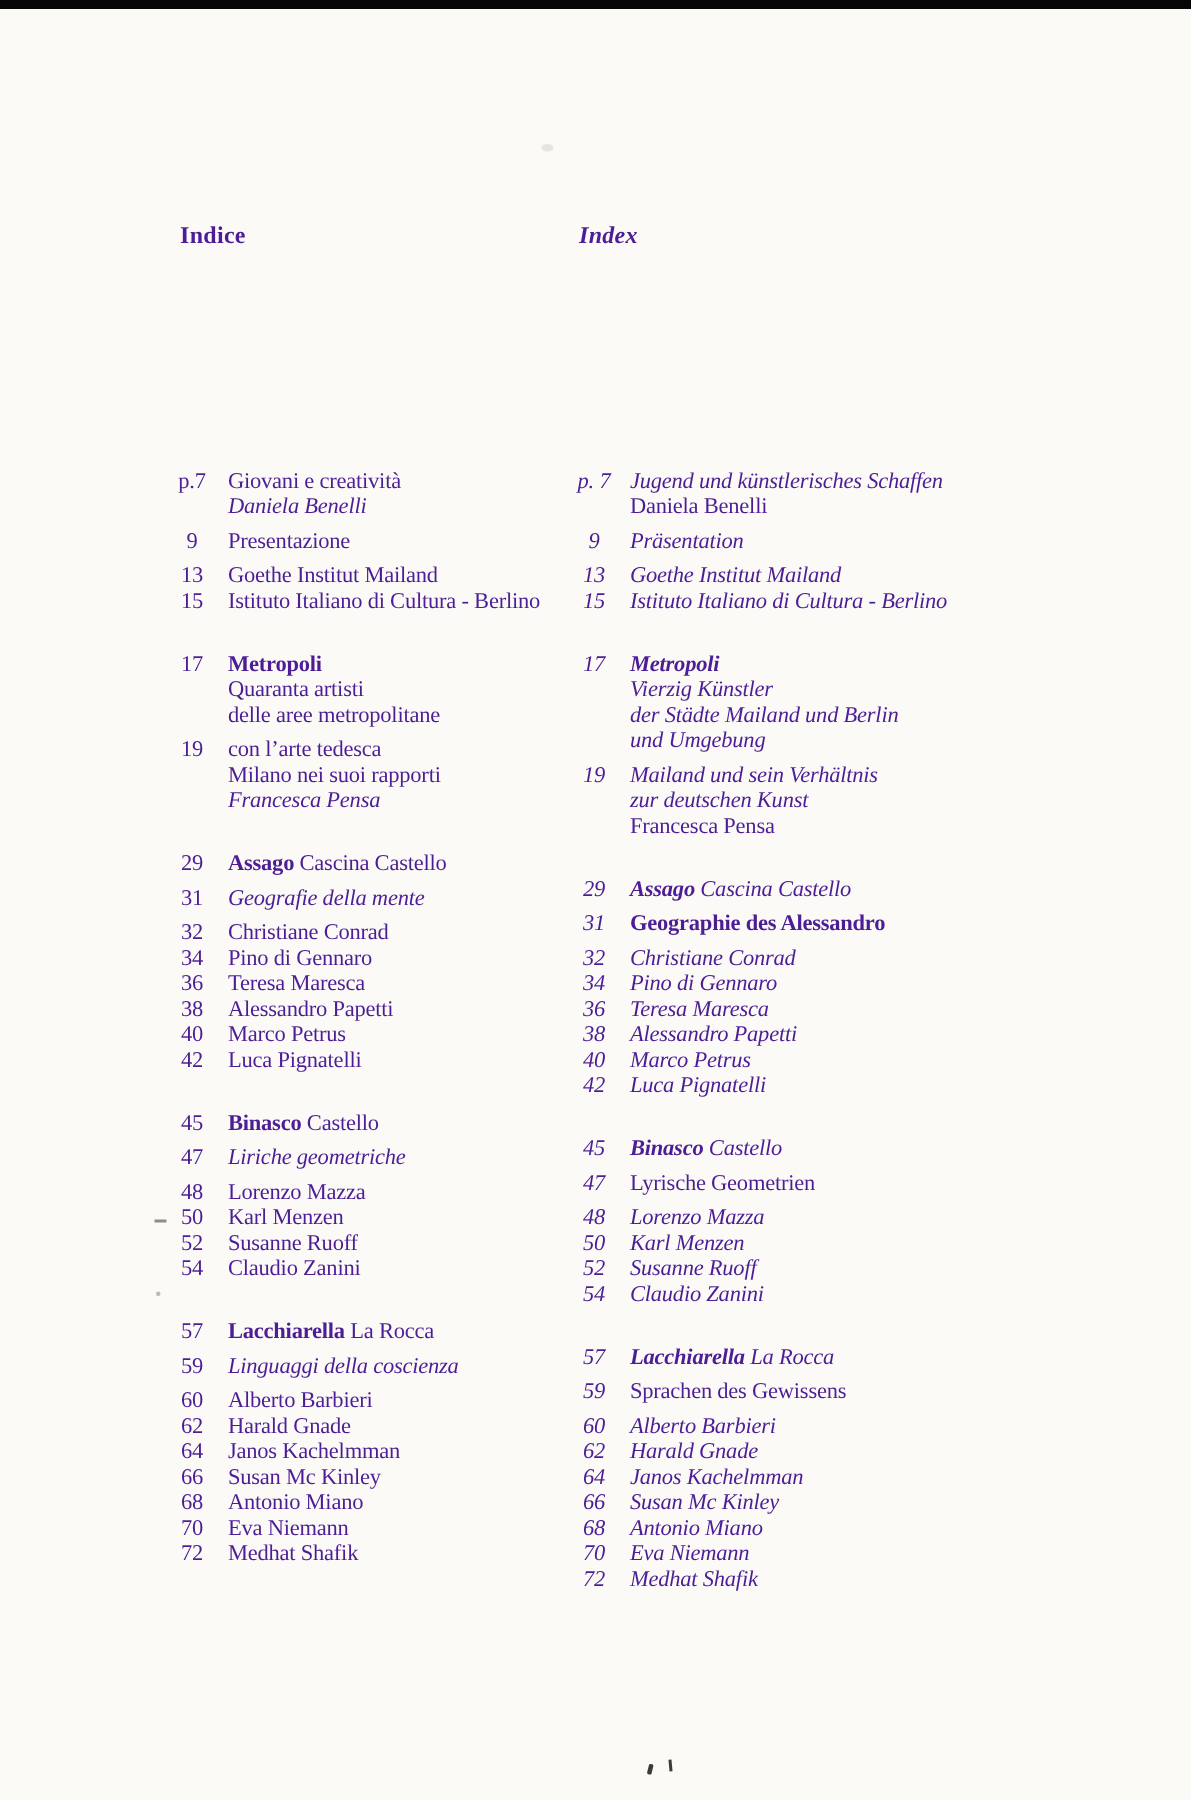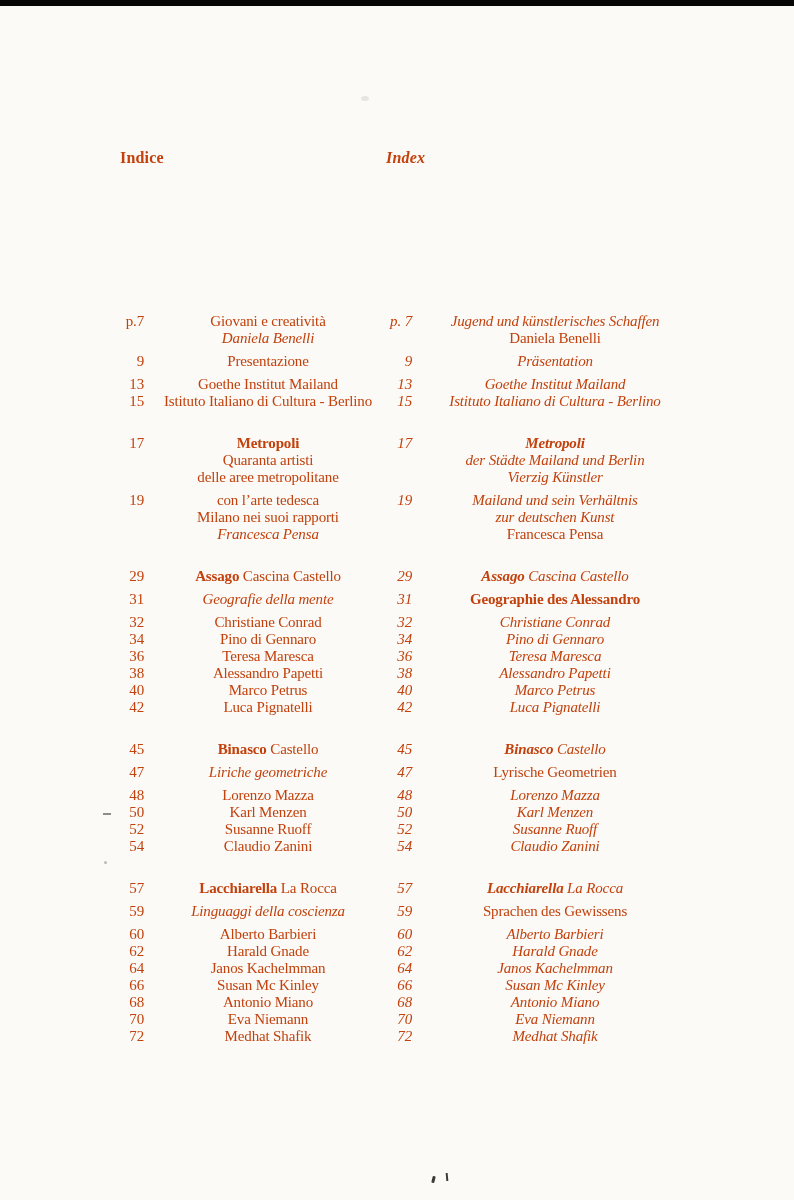--- a/index.html
+++ b/index.html
@@ -1,33 +1,33 @@
 <!DOCTYPE html>
 <html><head>
 <meta charset="utf-8">
 <style>
   html,body{margin:0;padding:0;background:#fbfaf7;}
   #page{
     position:relative;width:794px;height:1200px;background:#fbfaf7;
-    font-family:"Liberation Serif","DejaVu Serif",serif;color:#c2410c;overflow:hidden;
+    font-family:"Liberation Serif","DejaVu Serif",serif;color:#4c1d95;overflow:hidden;
   }
   #scan-bar{position:absolute;top:0;left:0;width:794px;height:6px;background:#060606;}
   .hdr{position:absolute;top:149px;font-size:16px;font-weight:700;letter-spacing:.2px;}
   #hdr-left{left:120px;}
   #hdr-right{left:386px;font-style:italic;}
   .toc-col{position:absolute;top:313px;font-size:15px;line-height:17px;letter-spacing:-.15px;}
   #col-left{left:112px;width:272px;}
   #col-right{left:380px;width:310px;}
   .group{margin-top:25px;}
   .group:first-child{margin-top:0;}
   .entry{display:flex;margin-top:6px;}
   .entry:first-child{margin-top:0;}
   .entry.tight{margin-top:0;}
-  .num{flex:0 0 32px;width:32px;text-align:right;margin-right:8px;white-space:nowrap;}
-  .text{flex:1;text-align:center;}
+  .num{flex:0 0 32px;width:32px;text-align:center;margin-right:8px;white-space:nowrap;}
+  .text{flex:1;}
   .s-r{font-style:normal;font-weight:400;}
   .s-i{font-style:italic;}
   .s-b{font-weight:700;}
   .s-bi{font-weight:700;font-style:italic;}
   .artifact{position:absolute;}
   #artifact-dash{left:103px;top:813px;width:8px;height:2px;background:#8d8c86;}
   #artifact-dot{left:104px;top:861px;width:3px;height:3px;background:#bbbab3;border-radius:50%;}
   #artifact-smudge{left:361px;top:96px;width:8px;height:5px;background:#e6e5e0;border-radius:50%;}
   #artifact-comma{left:432px;top:1176px;width:3px;height:7px;background:#3c3b38;border-radius:1px;transform:rotate(14deg);}
   #artifact-tick{left:446px;top:1173px;width:2px;height:8px;background:#3c3b38;transform:rotate(-5deg);}
@@ -258,22 +258,23 @@
           <div class="text">
             <div class="line"><span class="s-i">Istituto Italiano di Cultura - Berlino</span></div>
           </div>
         </div>
       </div>
       <div class="group">
         <div class="entry">
           <div class="num s-i">17</div>
           <div class="text">
             <div class="line"><span class="s-bi">Metropoli</span></div>
+            <div class="line"><span class="s-i">Vierzig Künstler</span></div>
             <div class="line"><span class="s-i">der Städte Mailand und Berlin</span></div>
-            <div class="line"><span class="s-i">Vierzig Künstler</span></div>
+            <div class="line"><span class="s-i">und Umgebung</span></div>
           </div>
         </div>
         <div class="entry">
           <div class="num s-i">19</div>
           <div class="text">
             <div class="line"><span class="s-i">Mailand und sein Verhältnis</span></div>
             <div class="line"><span class="s-i">zur deutschen Kunst</span></div>
             <div class="line"><span class="s-r">Francesca Pensa</span></div>
           </div>
         </div>

